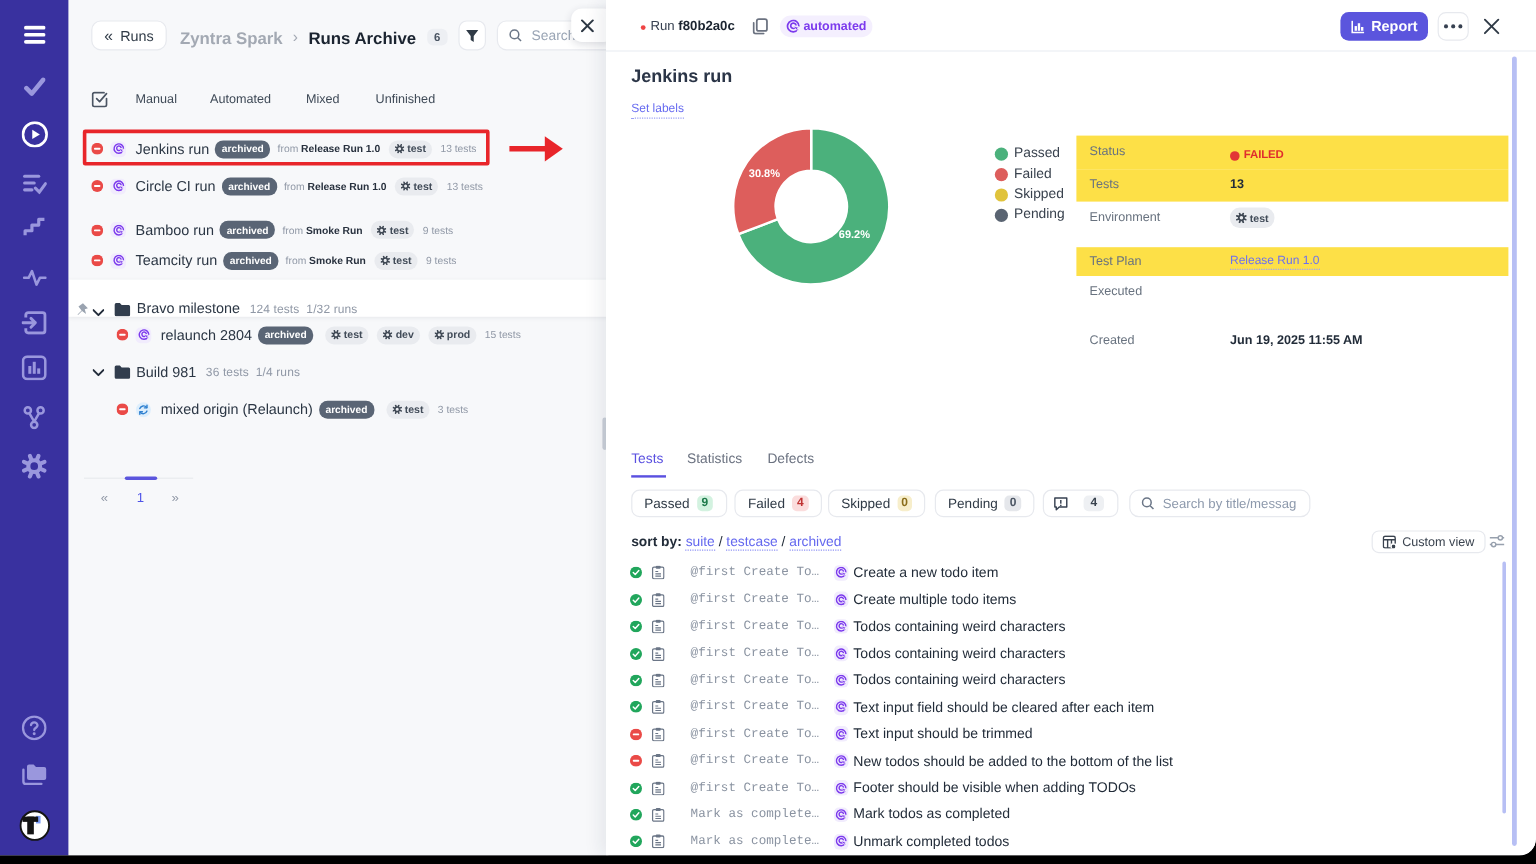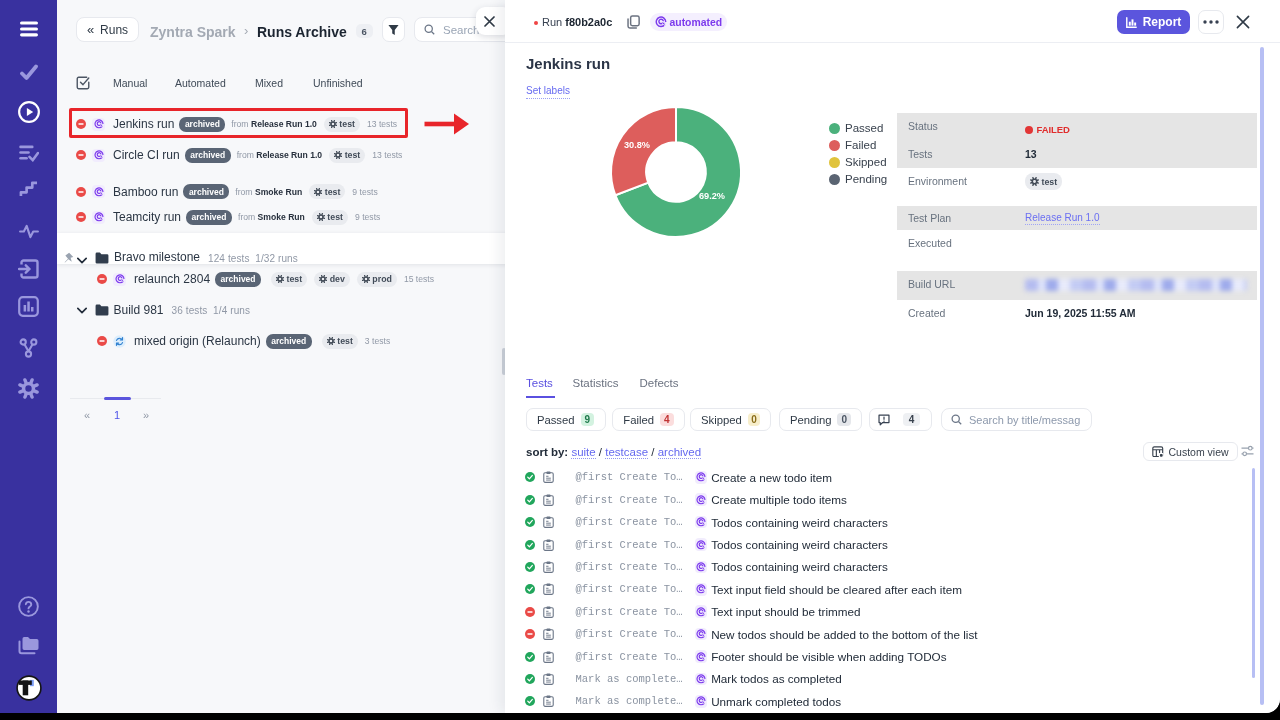--- a/index.html
+++ b/index.html
@@ -34,21 +34,21 @@
   .dhdr { position:absolute; left:0; top:0; width:100%; height:43px; border-bottom:1px solid #eceef3; }
   .auto-pill { position:absolute; left:145px; top:13px; height:18px; display:inline-flex; align-items:center; gap:2.5px; background:#f4effe; border-radius:9px; padding:0 5px 0 5px; color:#7c3aed; font-size:10.4px; font-weight:700; }
   .report-btn { position:absolute; left:612px; top:10px; width:73px; height:24px; background:#5b55dd; border:none; border-radius:7px; color:#fff; font-size:12px; font-weight:700; display:inline-flex; align-items:center; justify-content:center; gap:6px; }
   .dots-btn { position:absolute; left:693px; top:10px; width:26px; height:24px; border-radius:7px; justify-content:center; font-weight:700; color:#374151; letter-spacing:0.5px; font-size:10px; }
   .h1 { position:absolute; left:21px; top:55px; font-size:15px; font-weight:700; color:#2b3547; }
   .setlabels { position:absolute; left:21px; top:85px; font-size:10px; color:#666af0; border-bottom:1px dotted #9aa0f5; padding-bottom:1.5px; }
   .legend { position:absolute; left:324px; display:flex; align-items:center; gap:5px; font-size:11.5px; color:#39424e; }
   .ldot { width:11px; height:11px; border-radius:50%; flex:none; }
   .itable { position:absolute; left:392px; top:113px; width:360px; }
   .irow { position:relative; width:100%; display:flex; }
-  .irow.alt { background:#e5e5e5; }
+  .irow.alt { background:#fde047; }
   .ilabel { width:128px; padding:7px 0 0 11px; font-size:10.5px; color:#68727f; flex:none; }
   .ival { padding:7px 0 0 0; font-size:10.5px; font-weight:700; color:#222c39; }
   .ttab { position:absolute; top:377px; font-size:11.5px; color:#6b7280; }
   .fbtn { position:absolute; top:408px; height:23px; padding:0 10px; font-size:11.3px; gap:6px; border-radius:7px; justify-content:center;}
   .cnt { border-radius:4px; font-size:10px; font-weight:700; width:13.5px; height:13.5px; display:inline-flex; align-items:center; justify-content:center; }
   .sortrow { position:absolute; left:21px; top:446px; font-size:11.5px; color:#222c39; }
   .sortrow a { color:#6468ef; border-bottom:1px dotted #8f93f3; }
   .trow { position:absolute; left:20px; width:740px; height:22px; display:flex; align-items:center; }
   .mono { font-family:"Liberation Mono", monospace; font-size:10.5px; color:#8a93a1; margin-left:6px; white-space:nowrap;padding-left:16px; }
   .tchip { width:12.5px; height:12.5px; background:#f1ecfd; border-radius:4px; display:inline-flex; align-items:center; justify-content:center; margin-left:12px; flex:none; }
@@ -441,26 +441,20 @@
               </svg>test</span></div>
         </div>
       <div style="height:5px;"></div>
       <div class="irow alt" style="height:24px;">
           <div class="ilabel" style="padding-top:6px;">Test Plan</div>
           <div class="ival" style="font-weight:400;color:#6b6ff2;padding-top:6px;font-size:10px;"><span style="border-bottom:1px dotted #a0a5f5;padding-bottom:1px;">Release Run 1.0</span></div>
         </div>
       <div class="irow" style="height:41px;">
           <div class="ilabel">Executed</div>
         </div>
-      <div class="irow alt" style="height:29px;">
-          <div class="ilabel">Build URL</div>
-          <div class="ival" style="padding-top:8px;">
-            <div style="width:222px;height:12px;border-radius:2px;background:repeating-linear-gradient(90deg,#b4bcf0 0 13px,#dfe4fa 13px 21px,#9daaec 21px 33px,#e8ebfb 33px 45px,#c3cbf4 45px 58px);filter:blur(2.4px);"></div>
-          </div>
-        </div>
       <div class="irow" style="height:28px;">
           <div class="ilabel">Created</div>
           <div class="ival">Jun 19, 2025 11:55 AM</div>
         </div>
     </div>
     <div class="ttab" style="left:21px;color:#5a50e0;">Tests<div style="position:absolute;left:0;top:19px;width:29px;height:2.2px;background:#5a50e0;"></div></div>
     <div class="ttab" style="left:67.5px;">Statistics</div>
     <div class="ttab" style="left:134.5px;">Defects</div>
     <div class="btn fbtn" style="left:20.5px;width:80px;">Passed<span class="cnt" style="background:#d3f2e0;color:#1e7a4b;">9</span></div>
     <div class="btn fbtn" style="left:107px;width:73px;">Failed<span class="cnt" style="background:#fbdddd;color:#c03333;">4</span></div>

